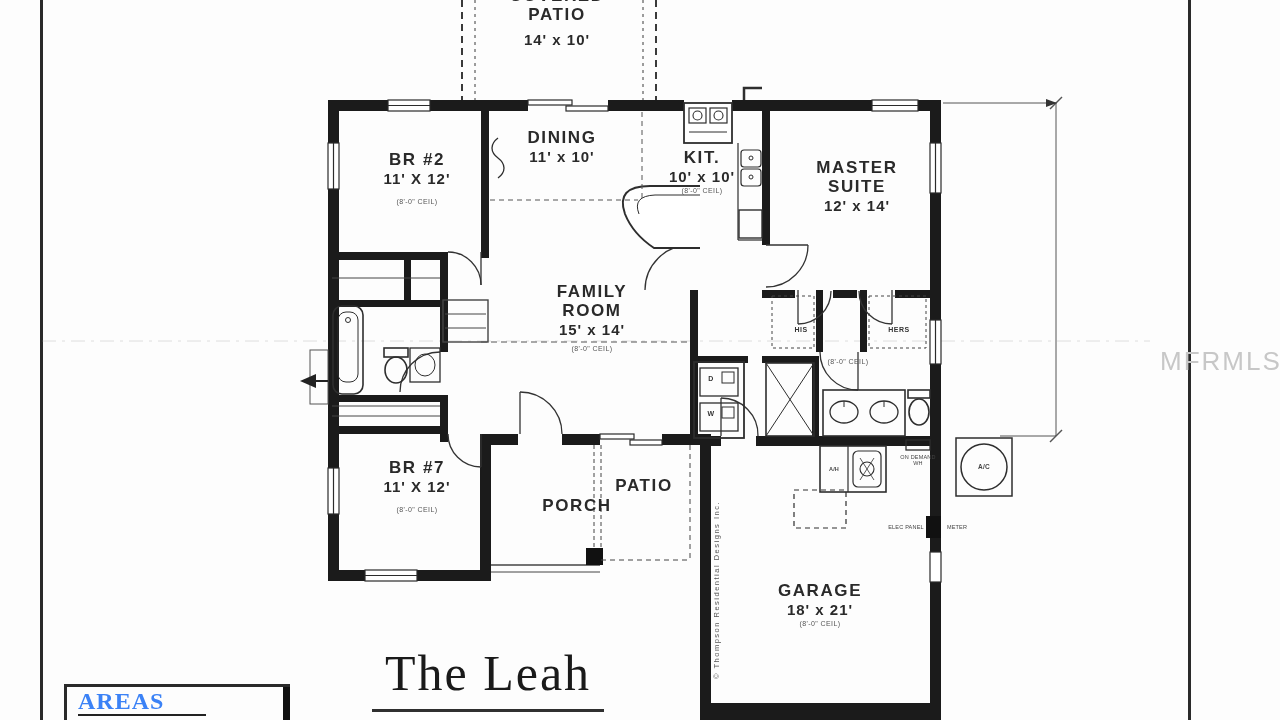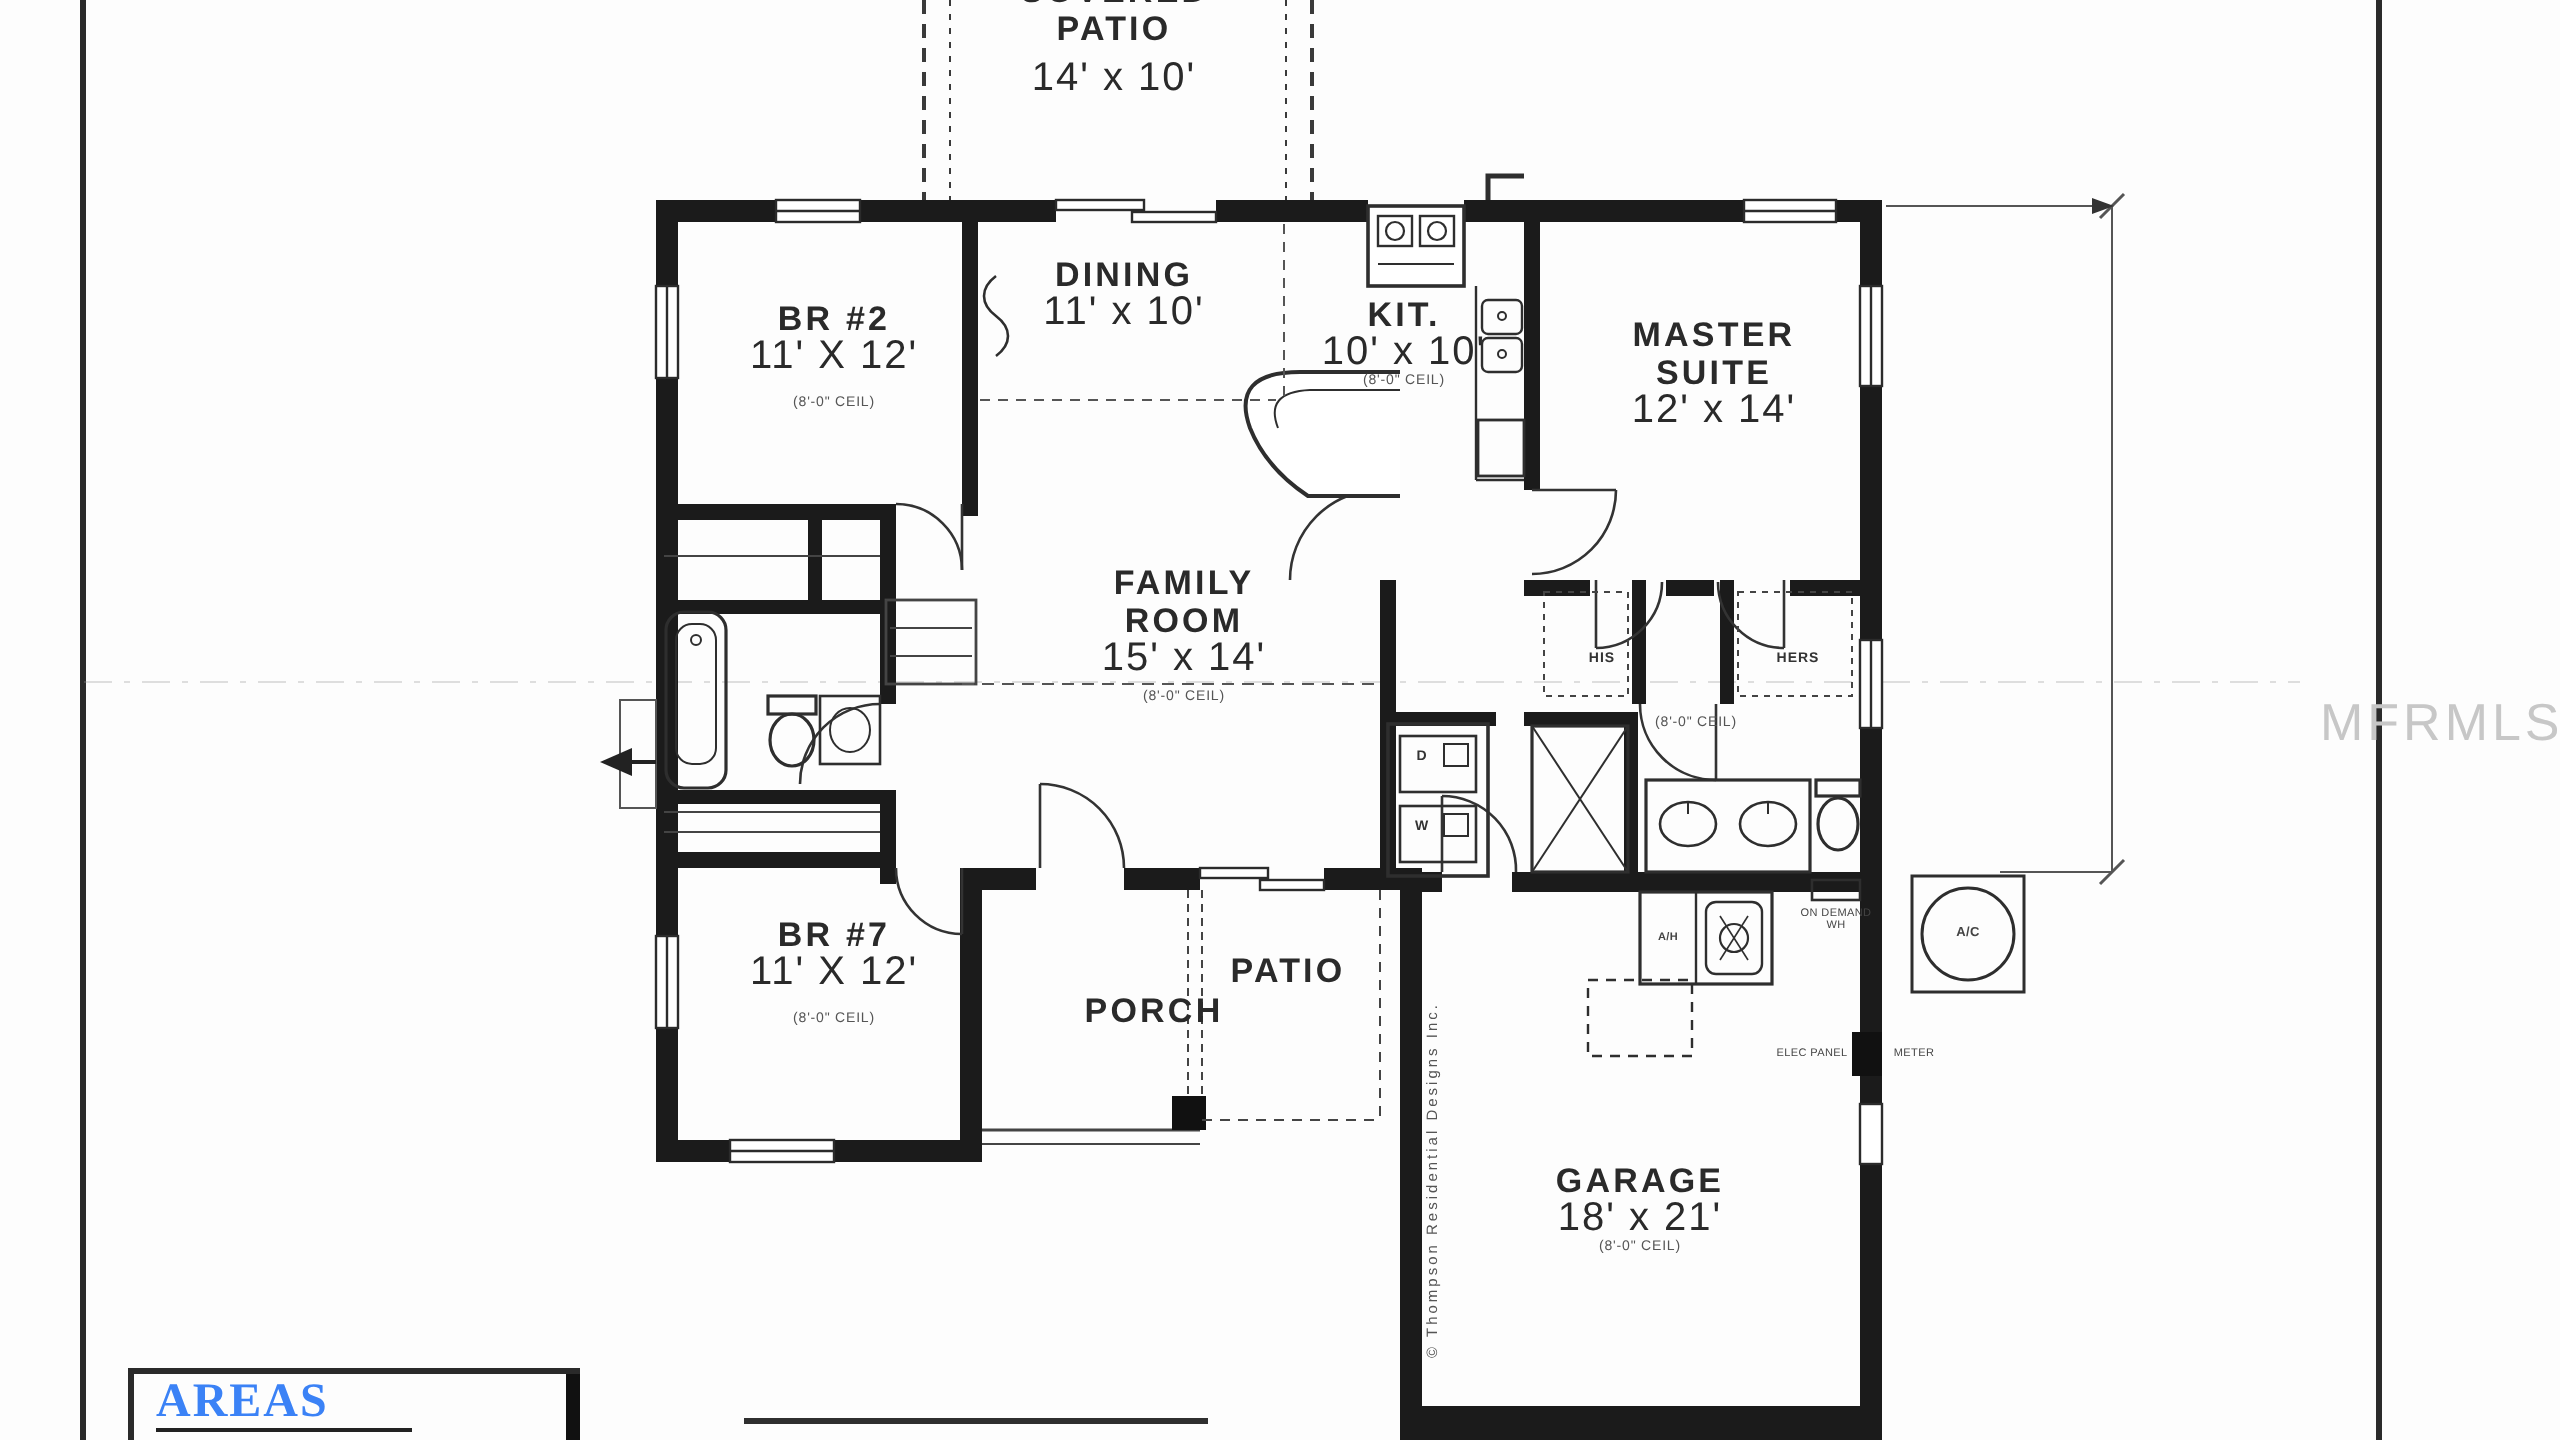--- a/index.html
+++ b/index.html
@@ -1,21 +1,21 @@
 <!DOCTYPE html>
 <html><head>
 <meta charset="utf-8">
 <style>
   html,body{margin:0;padding:0;background:#e9e9e9;}
   .plan{position:relative;width:1280px;height:720px;overflow:hidden;background:#fdfdfd;
         font-family:"Liberation Sans",sans-serif;}
   .plan svg{position:absolute;left:0;top:0;}
   .lbl{position:absolute;transform:translateX(-50%);text-align:center;color:#262626;}
   .rname{font-weight:700;font-size:17px;letter-spacing:1.6px;line-height:19px;color:#2a2a2a;}
-  .rdims{font-weight:400;font-size:20px;letter-spacing:1px;line-height:19px;color:#2a2a2a;}
+  .rdims{font-weight:700;font-size:15px;letter-spacing:1px;line-height:19px;color:#2a2a2a;}
   .rceil{font-weight:400;font-size:7px;letter-spacing:.4px;color:#555;margin-top:10px;}
   .tiny{font-size:7px;font-weight:700;letter-spacing:.5px;color:#333;}
   .micro{font-size:5.5px;font-weight:400;letter-spacing:.2px;color:#444;line-height:6px;}
   .title{position:absolute;left:488px;top:644px;transform:translateX(-50%);
          font-family:"Liberation Serif",serif;font-size:50px;color:#1a1a1a;letter-spacing:2px;}
   .title-rule{position:absolute;left:372px;top:709px;width:232px;height:3px;background:#2f2f2f;}
   .areas-box{position:absolute;left:64px;top:684px;width:220px;height:60px;
              border:3px solid #2a2a2a;background:#fdfdfd;}
   .areas-edge{position:absolute;left:283px;top:687px;width:7px;height:33px;background:#111;}
   .areas-text{position:absolute;left:78px;top:688px;font-family:"Liberation Serif",serif;
@@ -310,20 +310,21 @@
   <div class="lbl micro" style="left:918px;top:454px;">
     <div>ON DEMAND</div>
     <div>WH</div>
   </div>
   <div class="lbl micro" style="left:984px;top:464px;font-size:6.5px;font-weight:700;">A/C</div>
   <div class="lbl micro" style="left:906px;top:524px;">ELEC PANEL</div>
   <div class="lbl micro" style="left:957px;top:524px;">METER</div>
 
   <div class="copyright">© Thompson Residential Designs Inc.</div>
 
+  <div class="title">The Leah</div>
   <div class="title-rule"></div>
 
   <div class="areas-box"></div>
   <div class="areas-edge"></div>
   <div class="areas-text">AREAS</div>
   <div class="areas-rule"></div>
 
   <div class="watermark">MFRMLS</div>
 
 </div>

